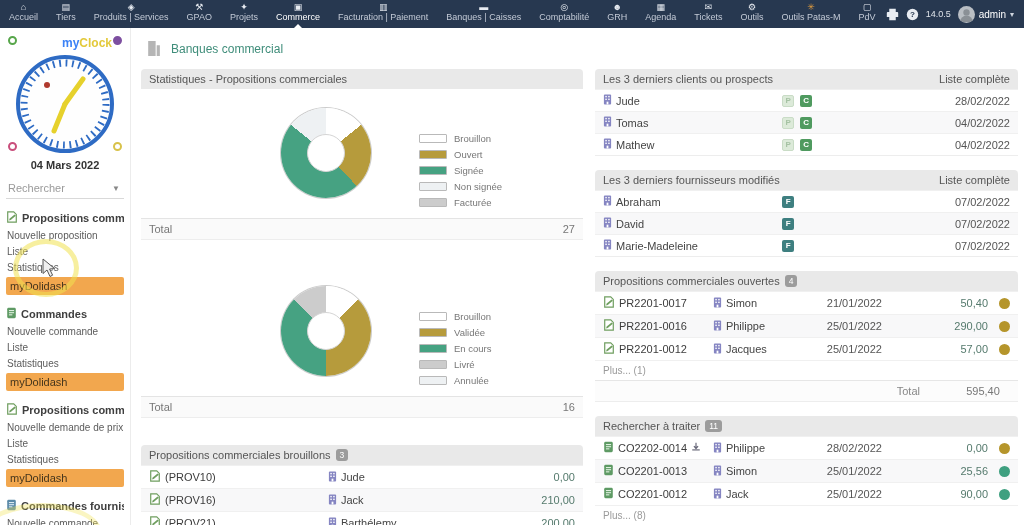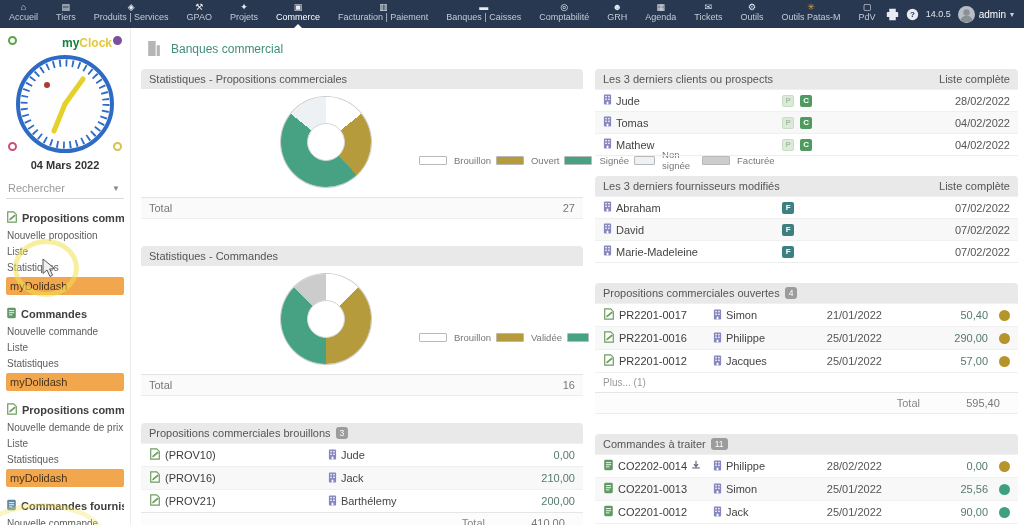--- a/index.html
+++ b/index.html
@@ -25,21 +25,21 @@
   .avatar { width:17px; height:17px; border-radius:50%; background:#b9bec4; overflow:hidden; display:flex; align-items:center; justify-content:center; }
 
   
   .content { display:flex; height:497px; }
   .sidebar { position:relative; width:131px; flex:0 0 131px; border-right:1px solid #ececec; padding:6px 6px 0 6px; overflow:hidden; }
   .main { flex:1; padding:10px 6px 0 10px; overflow:hidden; }
 
   
   .clock-widget { position:relative; padding:2px 2px 0; }
   .clock-brand { text-align:center; font-size:12px; font-weight:bold; }
-  .brand-my { color:#15803d;margin-left:44px; }
+  .brand-my { color:#3b82f6;margin-left:44px; }
   .brand-clock { color:#e3c93a; }
   .corner-dot { position:absolute; width:9px; height:9px; border-radius:50%; cursor:pointer; }
   .corner-dot.tl { top:2px; left:2px; border:2px solid #57a64a; }
   .corner-dot.tr { top:2px; right:2px; border:2px solid #7d4fa0; background:#7d4fa0; }
   .corner-dot.bl { bottom:22px; left:2px; border:2px solid #c94f7c; }
   .corner-dot.br { bottom:22px; right:2px; border:2px solid #d8c24a; }
   .clock-face { display:block; margin:2px auto 0; }
   .clock-date { text-align:center; font-size:11px; font-weight:bold; color:#333; padding:3px 0 2px; }
 
   .search-select { display:flex; align-items:center; justify-content:space-between; border-bottom:1px solid #d9d9d9; color:#9a9a9a; font-size:11px; padding:5px 4px 4px 2px; margin:4px 0 6px; cursor:pointer;text-align:right; }
@@ -55,32 +55,32 @@
   .hl-ring2 { position:absolute; left:-18px; bottom:-38px; width:120px; height:60px; border:5px solid rgba(240,225,80,0.35); border-radius:50%; pointer-events:none; }
   .cursor { position:absolute; left:42px; top:230px; pointer-events:none; }
 
   
   .page-title { display:flex; align-items:center; gap:9px; margin:2px 0 12px 4px; }
   .page-title-text { color:#3f8d7a; font-size:12px; }
   .columns { display:flex; gap:12px; }
   .col-left { width:442px; flex:0 0 442px; }
   .col-right { flex:1; min-width:0; }
 
-  .panel { margin-bottom:20px; border-bottom:1px solid #ededed; }
+  .panel { margin-bottom:14px; border-bottom:1px solid #ededed; }
   .panel.chart-panel { margin-bottom:27px; }
   .panel-head { display:flex; align-items:center; justify-content:space-between; background:#e9e9e9; border-radius:4px 4px 0 0; padding:4px 8px; }
   .panel-title { font-size:11px; color:#555; display:flex; align-items:center; gap:5px; }
   .count-badge { display:inline-block; background:#9c9c9c; color:#fff; font-size:8.5px; line-height:12px; padding:0 4px; border-radius:3px; }
   .panel-link { font-size:11px; color:#555; text-decoration:none; cursor:pointer; }
 
   .chart-body { display:flex; align-items:center; gap:48px; padding:8px 0 10px 140px; }
   .donut-wrap { position:relative; width:90px; height:90px; }
   .donut { width:90px; height:90px; border-radius:50%; box-shadow:0 0 0 1px #cccccc; }
   .donut-hole { position:absolute; left:50%; top:50%; width:38px; height:38px; margin:-19px 0 0 -19px; background:#fff; border:1px solid #d5d5d5; border-radius:50%; }
-  .legend { display:flex; flex-direction:row; gap:5px;margin-top:36px; }
+  .legend { display:flex; flex-direction:column; gap:5px;margin-top:36px; }
   .legend-row { display:flex; align-items:center; gap:7px; }
   .legend-swatch { width:28px; height:9px; border:1px solid #b9b9b9; border-radius:1px; }
   .legend-label { font-size:9.5px; color:#777; }
   .chart-total { display:flex; justify-content:space-between; background:#fafafa; border-top:1px solid #e4e4e4; padding:4px 8px; font-size:11px; color:#777; }
 
   .trow { display:flex; align-items:center; font-size:11px; color:#4a4a4a; padding:4px 8px; border-top:1px solid #f0f0f0; }
   .trow:nth-child(even) { background:#f8f8f9; }
   .trow .cell { display:flex; align-items:center; gap:4px; min-width:0; white-space:nowrap; overflow:hidden; }
   .ref-link { color:#3c3c3c; cursor:pointer; }
   .company-link { color:#444; cursor:pointer; }
@@ -340,23 +340,20 @@
                   </div>
                 </div>
             </div>
             <div class="chart-total">
                 <span class="ct-label">Total</span>
                 <span class="ct-value">27</span>
               </div>
           </section>
 
           <section class="panel chart-panel">
-            <div class="panel-head">
-                <span class="panel-title">Statistiques - Commandes</span>
-              </div>
             <div class="chart-body">
               <div class="donut-wrap">
                 <div class="donut" style="background: conic-gradient(rgb(255, 255, 255) 0deg, rgb(255, 255, 255) 45deg, rgb(182, 155, 60) 45deg, rgb(182, 155, 60) 180deg, rgb(70, 162, 130) 180deg, rgb(70, 162, 130) 315deg, rgb(204, 204, 204) 315deg, rgb(204, 204, 204) 360deg);"></div>
                   <div class="donut-hole"></div>
               </div>
               <div class="legend">
                   <div class="legend-row">
                     <span class="legend-swatch" style="background: rgb(255, 255, 255);"></span>
                     <span class="legend-label">Brouillon</span>
                   </div>
@@ -708,21 +705,21 @@
             <div class="more-row">Plus... (1)</div>
             <div class="total-row">
                 <span class="tlabel">Total</span>
                 <span class="tval">595,40</span>
               </div>
           </section>
 
           <section class="panel" id="panel-orders">
             <div class="panel-head">
               <span class="panel-title">
-                <span class="pt-text">Commandes à traiter</span>
+                <span class="pt-text">Rechercher à traiter</span>
                   <span class="count-badge">11</span>
               </span>
             </div>
             <div class="panel-rows">
                 <div class="trow row-doc">
                   <span class="cell c1">
                     <span class="mini-icon"><svg width="11" height="12" viewBox="0 0 12 14">
                         <rect x="1" y="1" width="10" height="12" rx="1.5" fill="#5e9a64"></rect>
                         <rect x="3" y="3.5" width="6" height="1.3" fill="#dff0df"></rect>
                         <rect x="3" y="6" width="6" height="1.3" fill="#dff0df"></rect>

